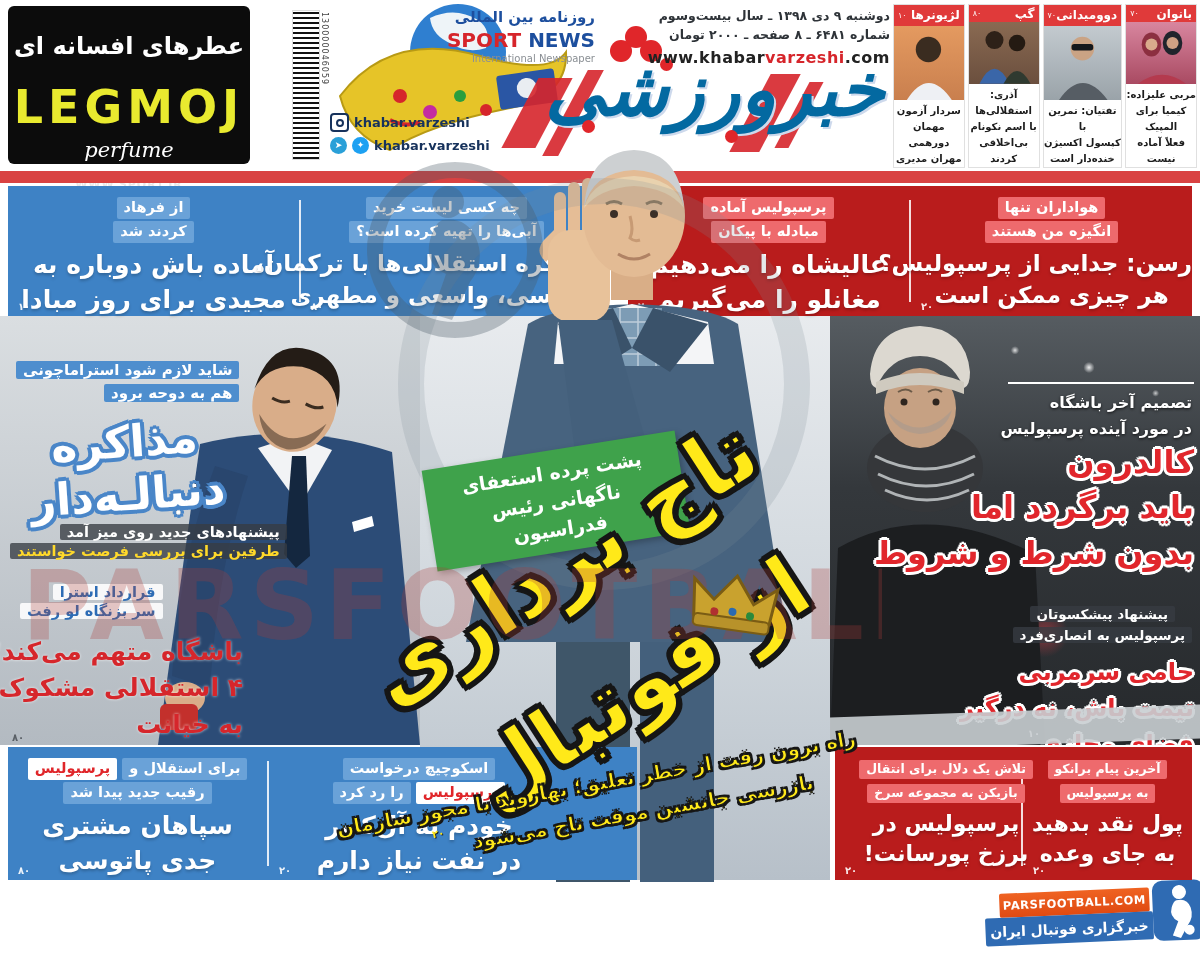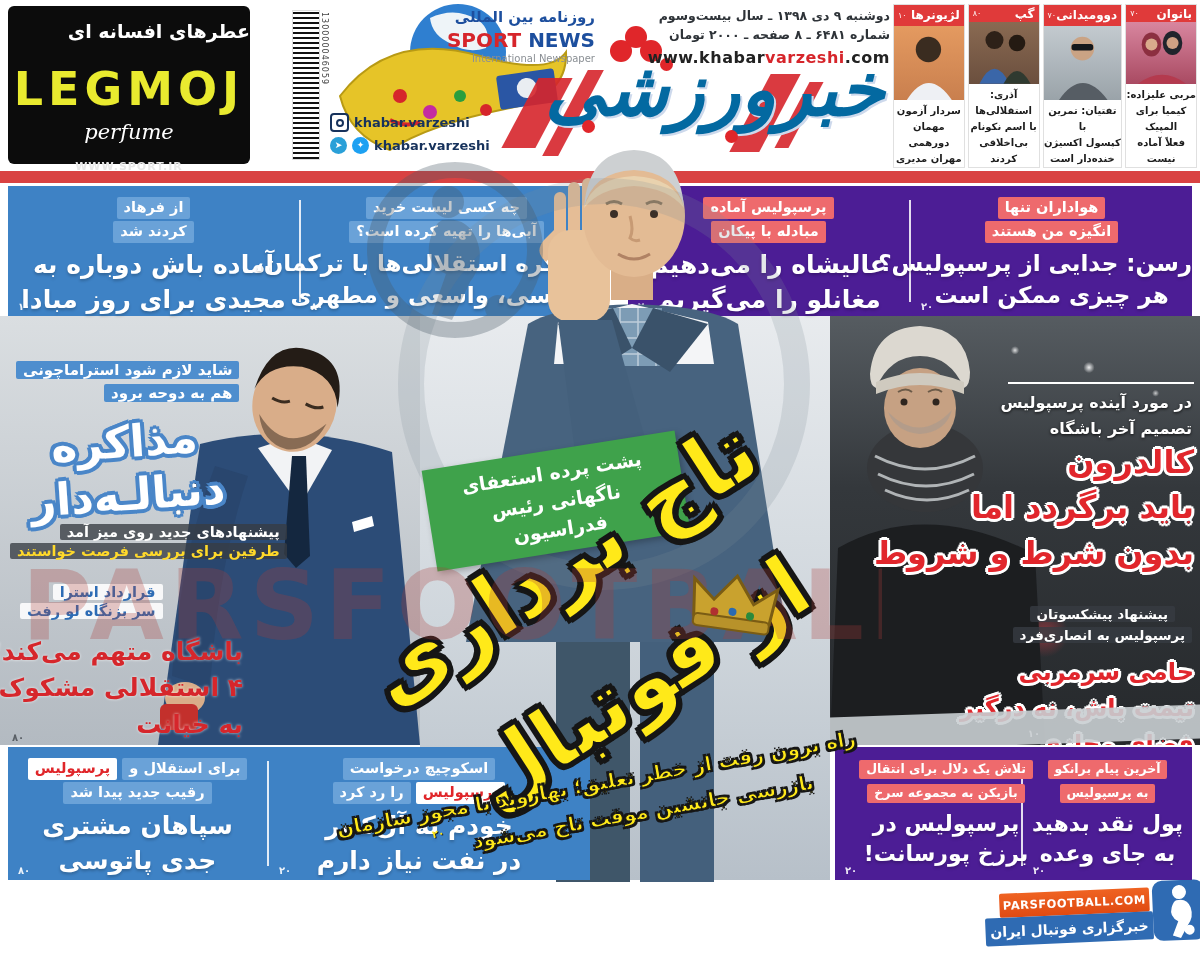--- a/index.html
+++ b/index.html
@@ -5,21 +5,21 @@
   html,body{margin:0;padding:0;background:#e9e9e9;}
   .page{position:relative;width:1200px;height:955px;background:#ffffff;overflow:hidden;
         font-family:"DejaVu Sans","Liberation Sans",sans-serif;}
   .abs{position:absolute;}
   .rtl{direction:rtl;}
   .nowrap{white-space:nowrap;}
 
   
   .ad-box{left:8px;top:6px;width:242px;height:158px;background:#0c0c0c;border-radius:6px;
           color:#fff;text-align:center;}
-  .ad-tagline{margin-top:14px;font-size:19px;font-weight:bold;text-align:right;}
+  .ad-tagline{margin-top:26px;font-size:24px;font-weight:bold;}
   .ad-brand{margin-top:20px;font-size:46px;font-weight:900;letter-spacing:5px;color:#e9ea2f;}
   .ad-sub{margin-top:4px;font-size:21px;font-style:italic;font-family:"DejaVu Serif","Liberation Serif",serif;}
   .ad-url{margin-top:16px;font-size:11px;font-weight:bold;letter-spacing:1px;color:#e8e8e8;}
 
   .barcode{left:292px;top:10px;width:26px;height:148px;
            background:repeating-linear-gradient(0deg,#111 0 2px,#fff 2px 5px);border:1px solid #ddd;}
   .barcode-num{left:320px;top:12px;height:150px;writing-mode:vertical-rl;font-size:8px;color:#444;letter-spacing:1px;}
 
   .paper-type{left:430px;top:8px;width:165px;text-align:right;}
   .paper-type-fa{font-size:15px;font-weight:bold;color:#1d4f9e;}
@@ -58,24 +58,24 @@
   .ph-legion{background:linear-gradient(180deg,#e49a60,#c97f4e);}
   .ph-gap{background:linear-gradient(180deg,#8a6a52,#6b4f3e);}
   .ph-track{background:linear-gradient(180deg,#c3cacf,#9aa3a9);}
   .ph-women{background:linear-gradient(180deg,#d8869f,#a94a62);}
 
   .red-rule{left:0;top:171px;width:1200px;height:12px;background:#d94242;}
 
   
   .hblock{z-index:2;}
   .blue-bg{background:#3e82c5;}
-  .red-bg{background:#4c1d95;}
+  .red-bg{background:#b91c1c;}
   .blk-top-blue{left:8px;top:186px;width:584px;height:130px;}
   .blk-top-red{left:628px;top:186px;width:564px;height:130px;}
-  .blk-bot-blue{left:8px;top:747px;width:582px;height:133px;z-index:4;}
+  .blk-bot-blue{left:8px;top:747px;width:582px;height:133px;z-index:4;padding-left:47px;}
   .blk-bot-red{left:835px;top:747px;width:357px;height:133px;z-index:4;}
   .vdiv{position:absolute;top:14px;bottom:14px;width:2px;background:rgba(255,255,255,.85);}
   .bcol{position:absolute;top:0;height:100%;text-align:center;direction:rtl;}
   .kicker{margin-top:9px;line-height:1.5;}
   .chip{display:inline-block;padding:0 7px;font-size:14.5px;font-weight:bold;color:#fff;border-radius:2px;}
   .chip-on-blue{background:#6aa2d8;}
   .chip-on-red{background:#ee6a6d;}
   .chip-hi{background:#ffffff;color:#e0262a;}
   .bhead{color:#fff;font-weight:900;font-size:25px;line-height:1.38;margin-top:5px;
          text-shadow:0 2px 3px rgba(0,0,0,.22);}
@@ -416,22 +416,22 @@
       <ellipse cx="90" cy="92" rx="36" ry="40" fill="#c6a183"></ellipse>
       <path d="M58,96 Q90,128 122,94 Q116,116 90,118 Q66,116 58,96 z" fill="rgba(150,150,150,.38)"></path>
       <path d="M40,58 Q44,12 90,10 Q136,12 140,56 Q140,70 134,72 Q120,40 90,40 Q60,40 46,72 Q40,70 40,58 z" fill="#dcd8d0"></path>
       <path d="M46,66 Q90,48 134,66 L134,78 Q90,60 46,78 z" fill="#cfcabf"></path>
       <circle cx="74" cy="86" r="3.5" fill="#2e2620"></circle>
         <circle cx="106" cy="86" r="3.5" fill="#2e2620"></circle>
       <path d="M68,76 q8,-5 14,0 M98,76 q8,-5 14,0" stroke="#6b5a48" stroke-width="2" fill="none"></path>
     </svg>
     <div class="abs rp-line"></div>
     <div class="abs rp-kicker">
+      <div>تصمیم آخر باشگاه</div>
       <div>در مورد آینده پرسپولیس</div>
-      <div>تصمیم آخر باشگاه</div>
     </div>
     <div class="abs rp-head out-white nowrap">
       <div>کالدرون</div>
       <div>باید برگردد اما</div>
       <div>بدون شرط و شروط</div>
     </div>
     <div class="abs rp-kicker2">
       <span class="chip chip-dark">پیشنهاد پیشکسوتان</span><br>
       <span class="chip chip-dark">پرسپولیس به انصاری‌فرد</span>
     </div>

